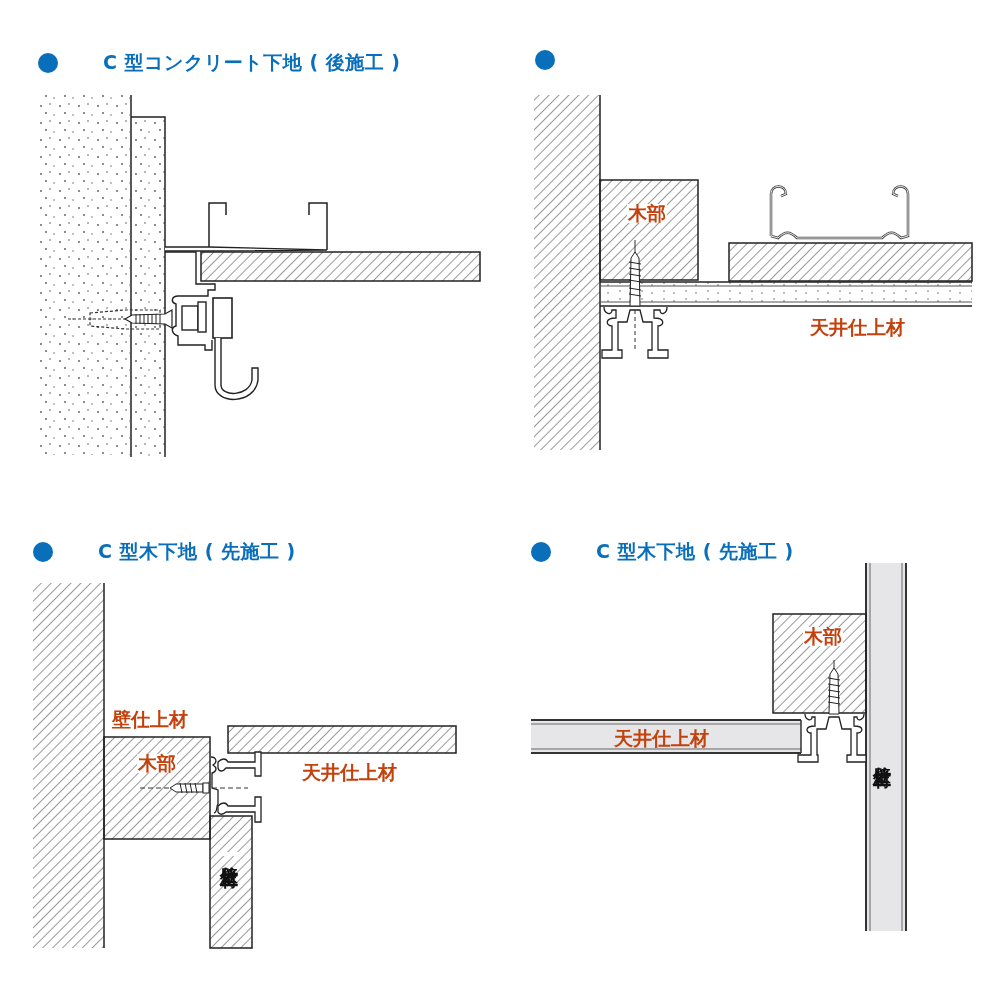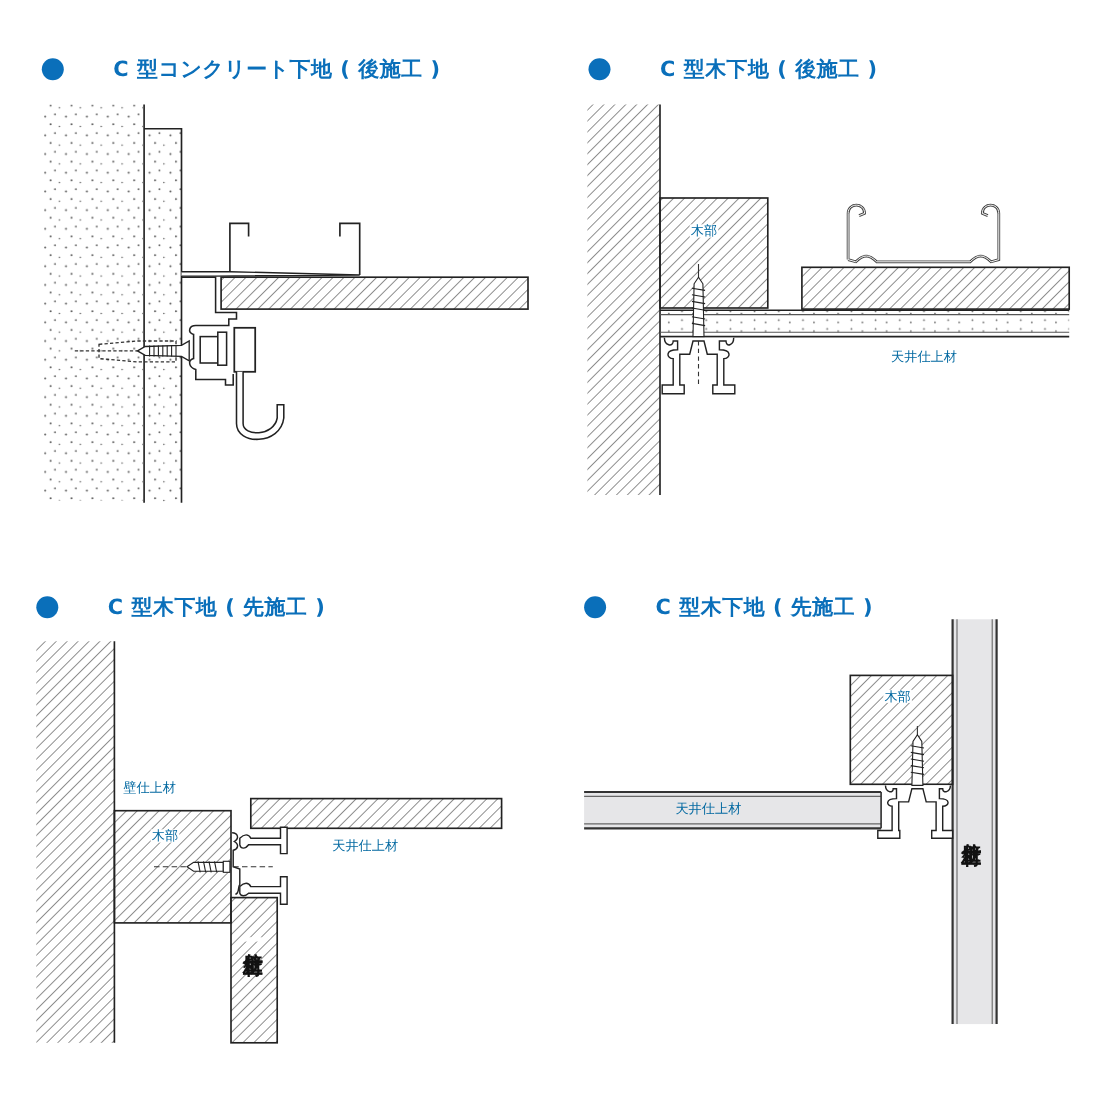--- a/index.html
+++ b/index.html
@@ -2,21 +2,21 @@
 <html><head>
 <meta charset="utf-8">
 <style>
   html, body { margin: 0; padding: 0; background: #ffffff; }
   body { width: 1000px; height: 1000px; position: relative; overflow: hidden;
          font-family: "DejaVu Sans", sans-serif; }
   .title { position: absolute; color: #0a6fba; font-weight: bold; font-size: 19px;
            display: flex; align-items: center; white-space: nowrap; letter-spacing: 0.5px; gap: 39px; }
   .title .dot { display: inline-block; width: 20px; height: 20px; border-radius: 50%;
                 background: #0a6fba; margin-right: 6px; }
-  .lbl { position: absolute; font-weight: normal; color: #0369a1; font-size: 12px;
+  .lbl { position: absolute; font-weight: bold; color: #c2410c; font-size: 19px;
          white-space: nowrap; line-height: 1; }
   .vlbl { position: absolute; font-weight: bold; color: #111; font-size: 18px;
           writing-mode: vertical-rl; text-orientation: upright; line-height: 1; letter-spacing: 1px; }
   svg { position: absolute; left: 0; top: 0; overflow: visible; }
 </style>
 </head>
 <body>
 
 <svg width="1000" height="1000">
   <defs>
@@ -152,21 +152,20 @@
     </g>
   </g>
 </svg>
 
 <div class="title" style="left:38px; top:50px;">
   <span class="dot"></span>
   <span>C 型コンクリート下地 ( 後施工 )</span>
 </div>
 <div class="title" style="left:535px; top:50px;">
   <span class="dot"></span>
-  <span>C 型木下地 ( 後施工 )</span>
 </div>
 <div class="title" style="left:33px; top:539px;">
   <span class="dot"></span>
   <span>C 型木下地 ( 先施工 )</span>
 </div>
 <div class="title" style="left:531px; top:539px;">
   <span class="dot"></span>
   <span>C 型木下地 ( 先施工 )</span>
 </div>
 

